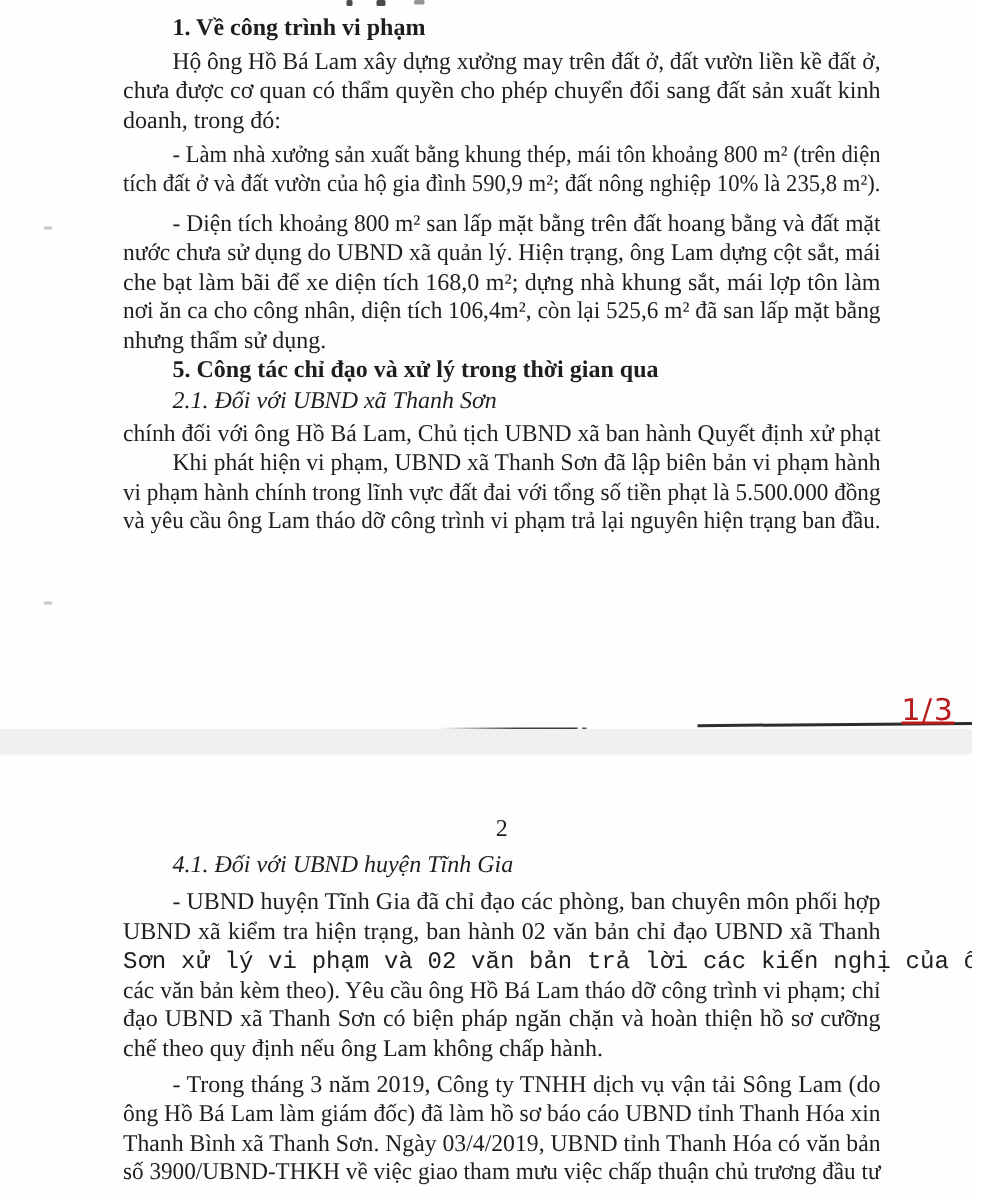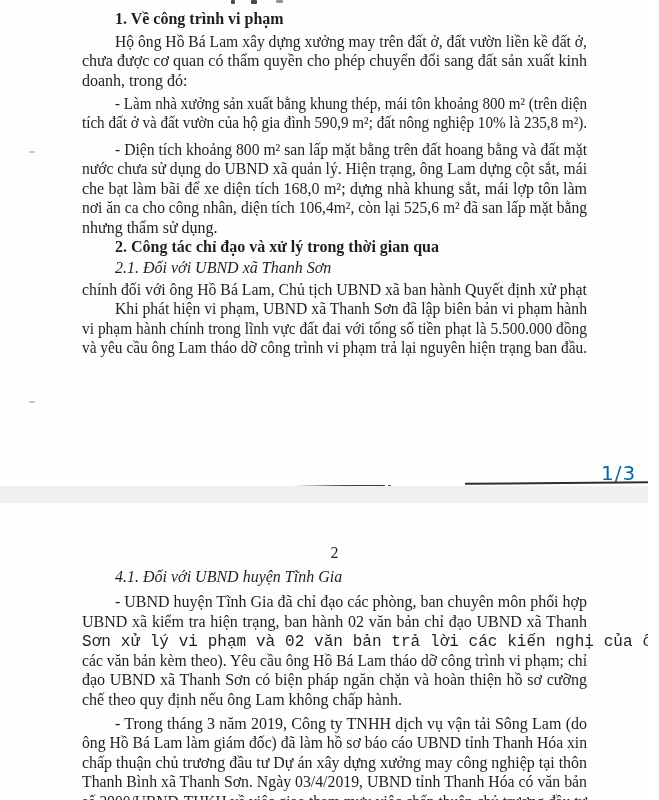--- a/index.html
+++ b/index.html
@@ -22,21 +22,21 @@
   .b-center .line{text-align:center;}
   .b-center .line > span{display:inline;}
   
   .edge-b{position:absolute;left:465px;top:482px;width:194px;height:2.4px;background:#2e2e2e;
           transform:rotate(-0.45deg);}
   .edge-a{position:absolute;left:293px;top:485px;width:92px;height:2px;
           background:linear-gradient(to right,rgba(70,70,70,0),#454545 55%,#3a3a3a);}
   .edge-dot{position:absolute;left:388px;top:485px;width:3px;height:2px;background:#555;}
   .page-indicator{position:absolute;left:601px;top:463px;height:20px;line-height:20px;
           font-family:"DejaVu Sans","Liberation Sans",sans-serif;font-size:20px;
-          color:#0369a1;letter-spacing:1px;z-index:3;}
+          color:#b91c1c;letter-spacing:1px;z-index:3;text-decoration:underline;}
   
   .remnant{position:absolute;top:0;background:#2b2b2b;border-radius:1px;opacity:.85;}
   .r1{left:231px;width:4px;height:4px;}
   .r2{left:251px;width:6px;height:4px;}
   .r3{left:276px;width:7px;height:3px;opacity:.5;}
   
   .artifact{position:absolute;background:#9a9a9a;opacity:.55;border-radius:1px;}
   .a1{left:29px;top:151px;width:6px;height:2px;}
   .a2{left:29px;top:401px;width:6px;height:2px;}
 </style>
@@ -65,21 +65,21 @@
           <div class="line"><span style="transform: scaleX(0.945333);">tích đất ở và đất vườn của hộ gia đình 590,9 m²; đất nông nghiệp 10% là 235,8 m²).</span></div>
         </div>
         <div class="block b-body" style="margin-top: 7px;">
           <div class="line indent"><span style="transform: scaleX(0.979253);">- Diện tích khoảng 800 m² san lấp mặt bằng trên đất hoang bằng và đất mặt</span></div>
           <div class="line"><span style="transform: scaleX(0.976258);">nước chưa sử dụng do UBND xã quản lý. Hiện trạng, ông Lam dựng cột sắt, mái</span></div>
           <div class="line"><span style="word-spacing: 0.317096px;">che bạt làm bãi để xe diện tích 168,0 m²; dựng nhà khung sắt, mái lợp tôn làm</span></div>
           <div class="line"><span style="transform: scaleX(0.971709);">nơi ăn ca cho công nhân, diện tích 106,4m², còn lại 525,6 m² đã san lấp mặt bằng</span></div>
           <div class="line"><span>nhưng thẩm sử dụng.</span></div>
         </div>
         <div class="block b-bold" style="margin-top: 0px;">
-          <div class="line indent"><span>2. Công tác chỉ đạo và xử lý trong thời gian qua</span></div>
+          <div class="line indent"><span>5. Công tác chỉ đạo và xử lý trong thời gian qua</span></div>
         </div>
         <div class="block b-italic" style="margin-top: 1px;">
           <div class="line indent"><span>2.1. Đối với UBND xã Thanh Sơn</span></div>
         </div>
         <div class="block b-body" style="margin-top: 2.5px;">
           <div class="line"><span style="transform: scaleX(0.985126);">chính đối với ông Hồ Bá Lam, Chủ tịch UBND xã ban hành Quyết định xử phạt</span></div>
           <div class="line indent"><span style="transform: scaleX(0.979539);">Khi phát hiện vi phạm, UBND xã Thanh Sơn đã lập biên bản vi phạm hành</span></div>
           <div class="line"><span style="transform: scaleX(0.965872);">vi phạm hành chính trong lĩnh vực đất đai với tổng số tiền phạt là 5.500.000 đồng</span></div>
           <div class="line"><span style="transform: scaleX(0.960732);">và yêu cầu ông Lam tháo dỡ công trình vi phạm trả lại nguyên hiện trạng ban đầu.</span></div>
         </div>
@@ -106,20 +106,19 @@
           <div class="line indent"><span style="transform: scaleX(0.998909);">- UBND huyện Tĩnh Gia đã chỉ đạo các phòng, ban chuyên môn phối hợp</span></div>
           <div class="line"><span style="word-spacing: 0.745833px;">UBND xã kiểm tra hiện trạng, ban hành 02 văn bản chỉ đạo UBND xã Thanh</span></div>
           <div class="line"><span style="word-spacing: 0.23273px; font-family: Liberation Mono, monospace;">Sơn xử lý vi phạm và 02 văn bản trả lời các kiến nghị của ông Hồ Bá Lam (có</span></div>
           <div class="line"><span style="transform: scaleX(0.978386);">các văn bản kèm theo). Yêu cầu ông Hồ Bá Lam tháo dỡ công trình vi phạm; chỉ</span></div>
           <div class="line"><span style="word-spacing: 0.75625px;">đạo UBND xã Thanh Sơn có biện pháp ngăn chặn và hoàn thiện hồ sơ cưỡng</span></div>
           <div class="line"><span>chế theo quy định nếu ông Lam không chấp hành.</span></div>
         </div>
         <div class="block b-body" style="margin-top: 4.5px;">
           <div class="line indent"><span style="word-spacing: 0.258333px;">- Trong tháng 3 năm 2019, Công ty TNHH dịch vụ vận tải Sông Lam (do</span></div>
           <div class="line"><span style="transform: scaleX(0.978564);">ông Hồ Bá Lam làm giám đốc) đã làm hồ sơ báo cáo UBND tỉnh Thanh Hóa xin</span></div>
-          <div class="line"><span style="transform: scaleX(0.996362);">chấp thuận chủ trương đầu tư Dự án xây dựng xưởng may công nghiệp tại thôn</span></div>
           <div class="line"><span style="transform: scaleX(0.987564);">Thanh Bình xã Thanh Sơn. Ngày 03/4/2019, UBND tỉnh Thanh Hóa có văn bản</span></div>
           <div class="line"><span style="transform: scaleX(0.965929);">số 3900/UBND-THKH về việc giao tham mưu việc chấp thuận chủ trương đầu tư</span></div>
         </div>
       </div>
   </section>
 
 </div>
 
 </body></html>

